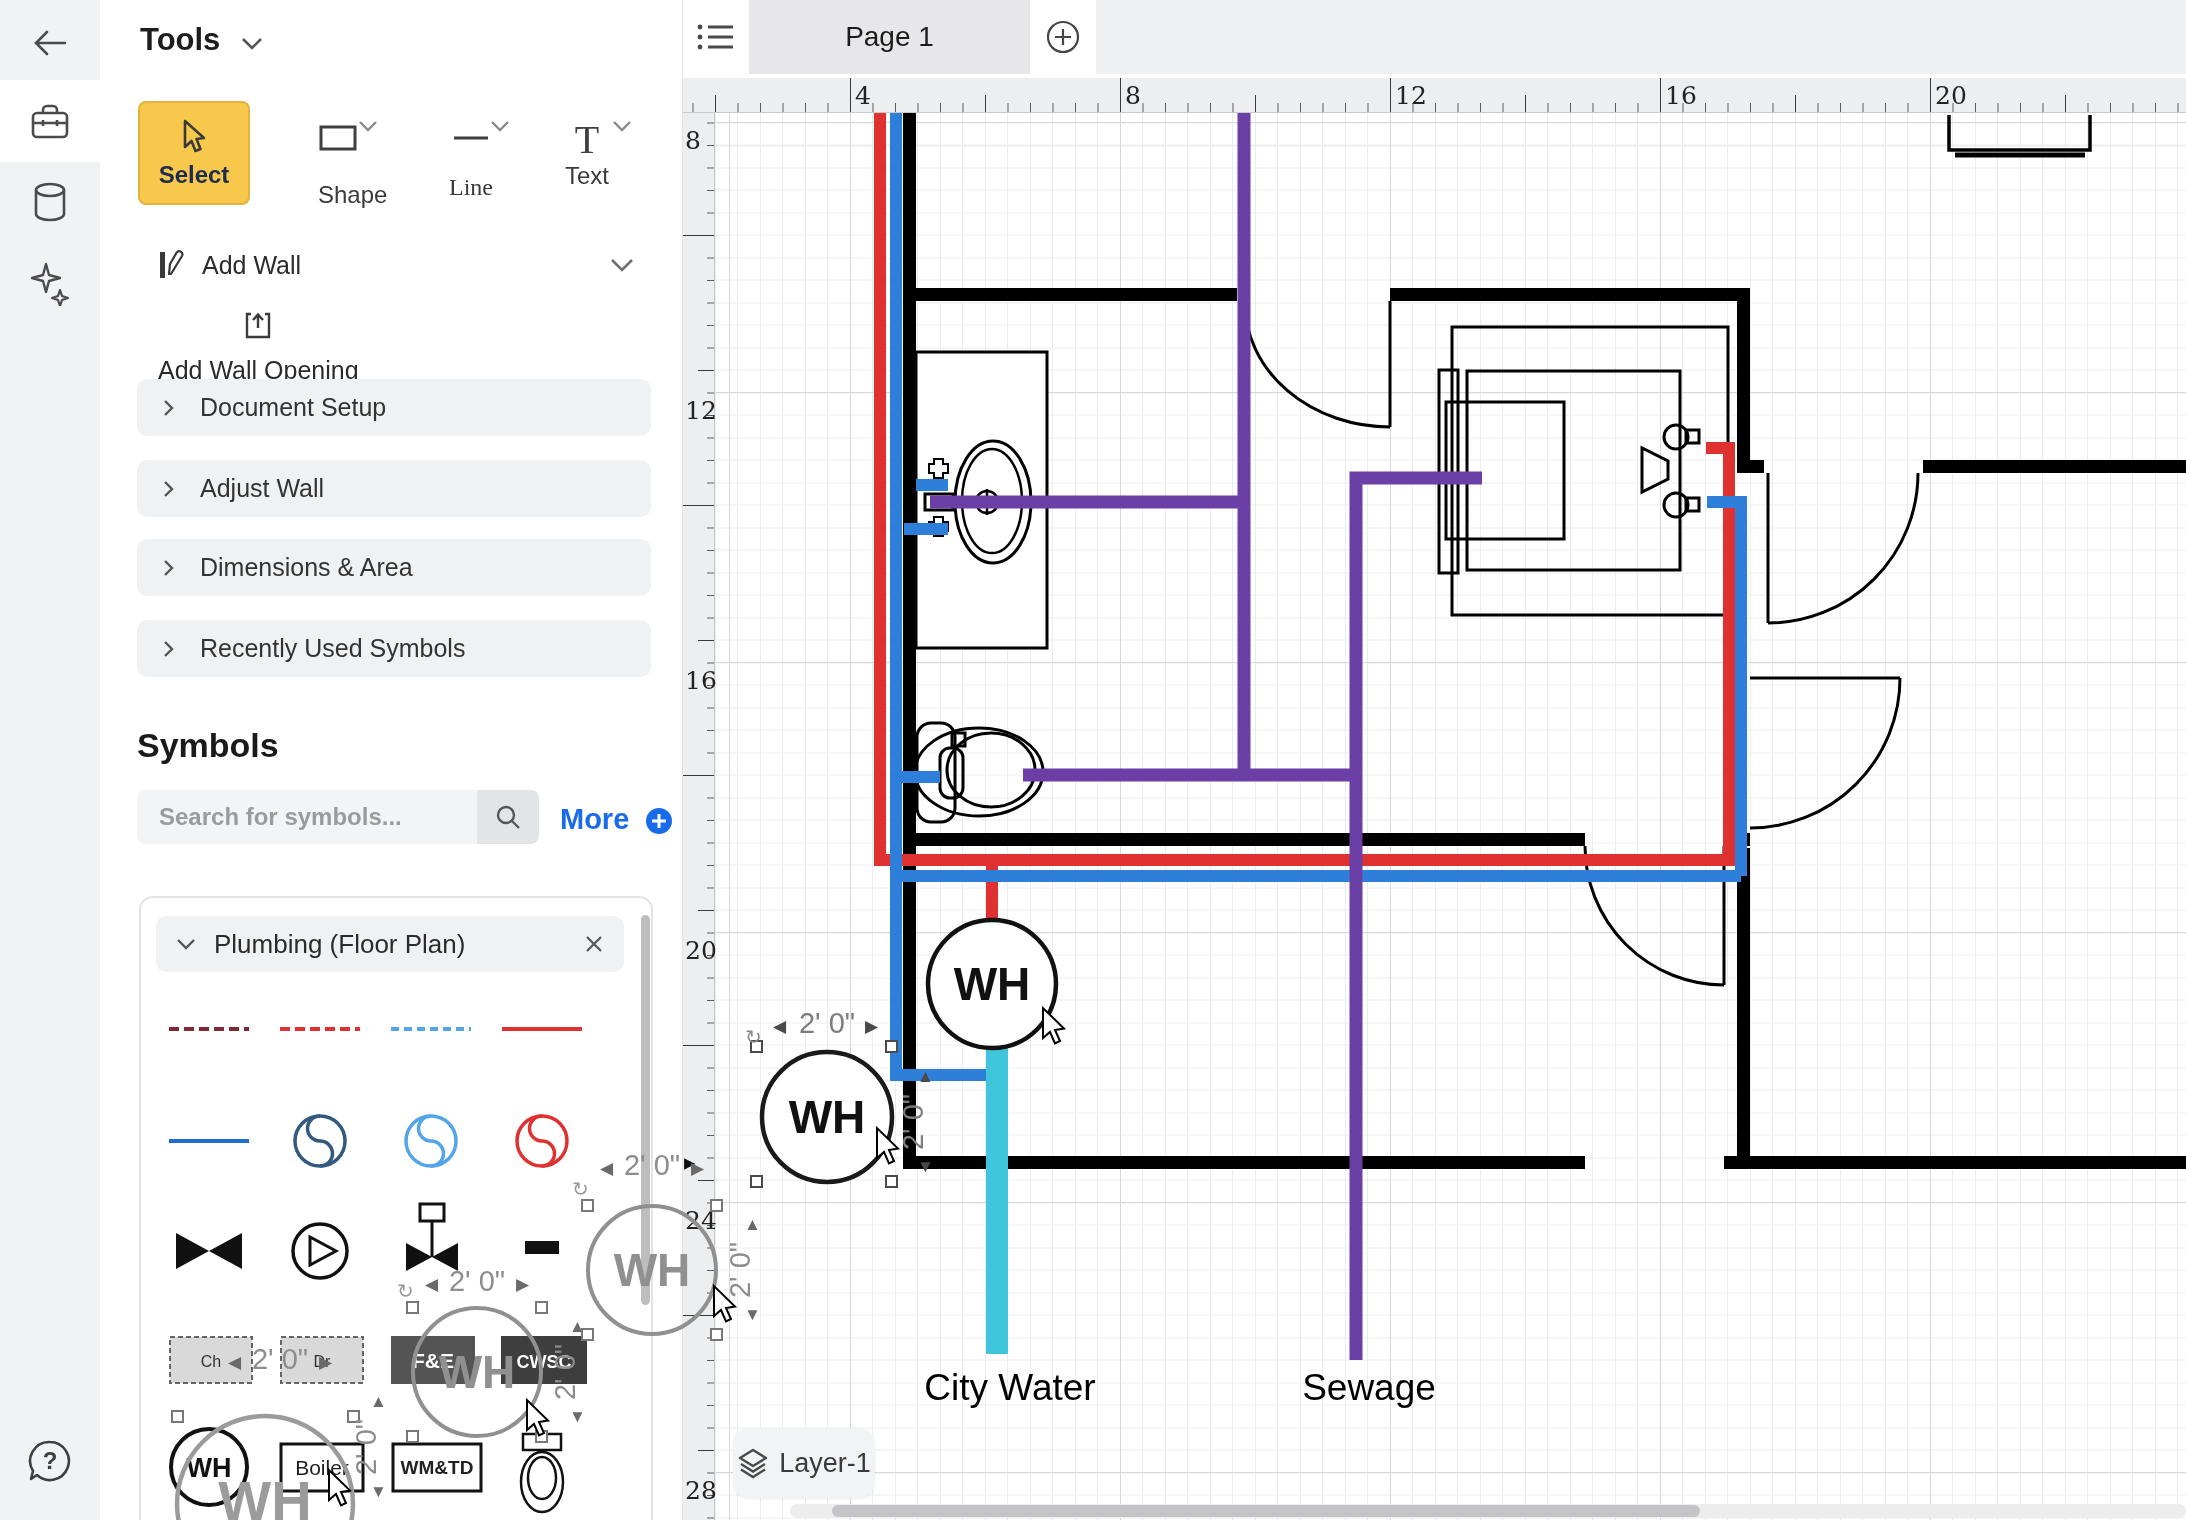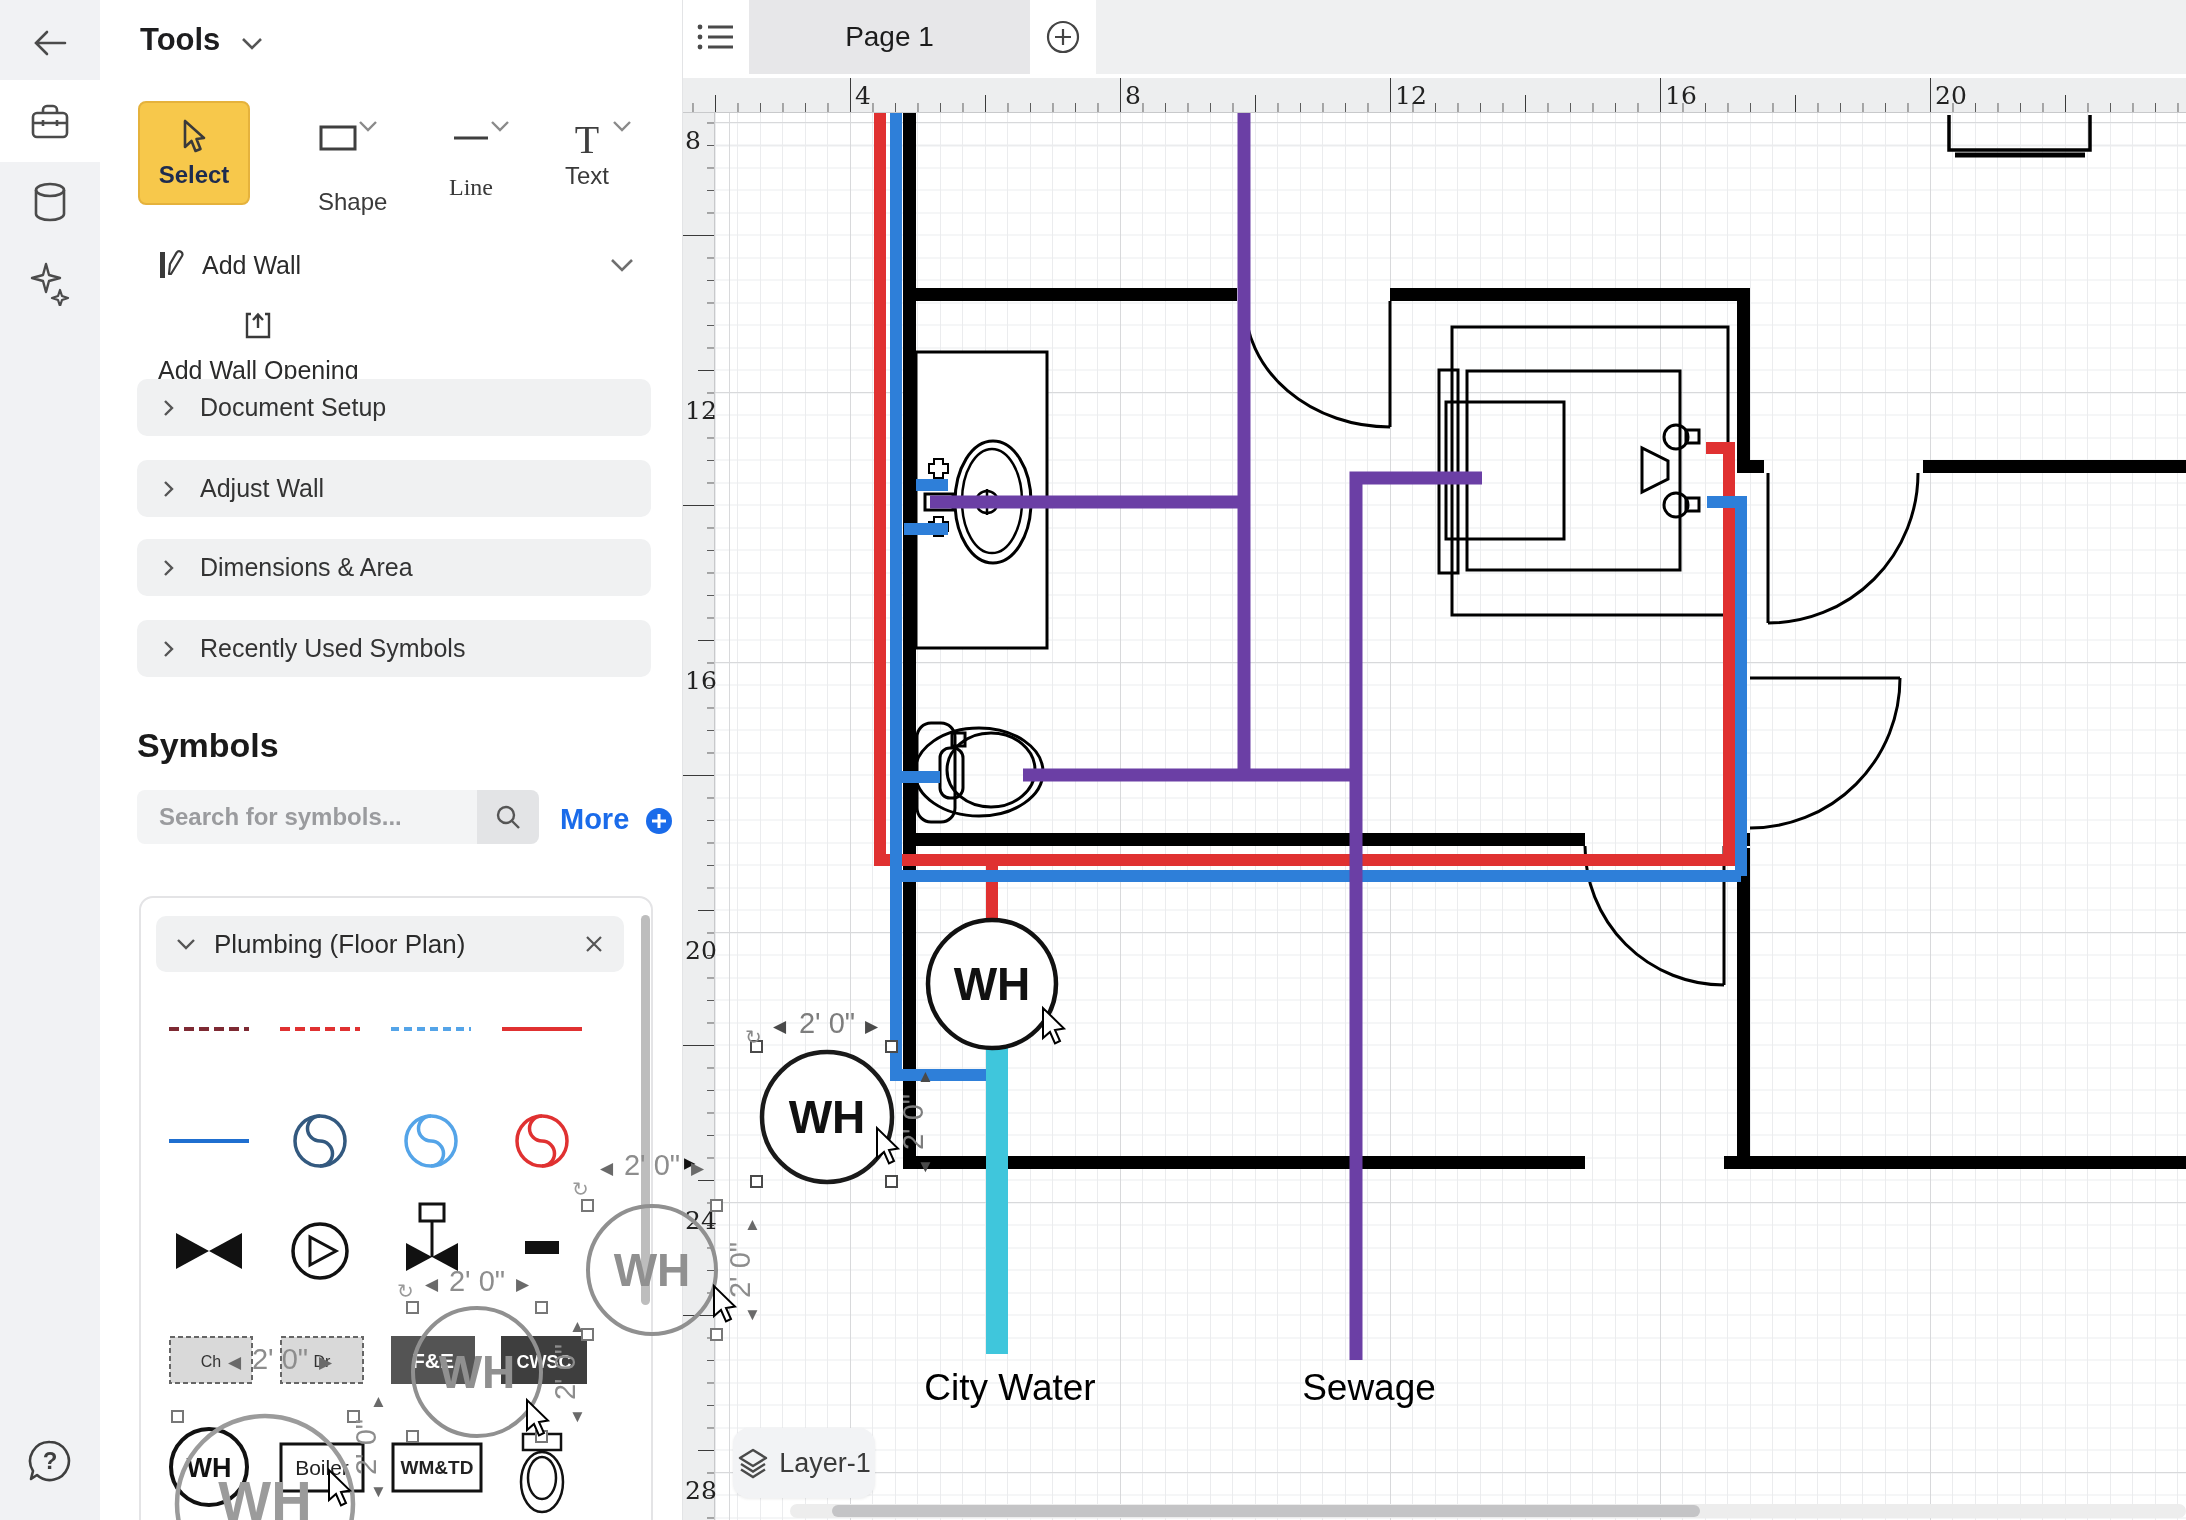--- a/index.html
+++ b/index.html
@@ -151,21 +151,21 @@
   <div class="abs chev" style="left:258px; top:118px;">
     <svg width="20" height="12" viewBox="0 0 20 12">
         <polyline points="2,2 10,10 18,2" stroke="#8a8a8a" stroke-width="2.4" fill="none"></polyline>
       </svg>
   </div>
 
   <div class="abs" style="left:218px; top:124px;">
     <svg width="40" height="28" viewBox="0 0 40 28">
         <rect x="3" y="3" width="34" height="22" stroke="#3f3f3f" stroke-width="3" fill="none"></rect>
       </svg>
-    <div class="toolbtn-label" style="margin-top:32px; text-align:center;">Shape</div>
+    <div class="toolbtn-label" style="margin-top:25px; text-align:center;">Shape</div>
   </div>
   <div class="abs chev" style="left:390px; top:118px;">
     <svg width="20" height="12" viewBox="0 0 20 12">
         <polyline points="2,2 10,10 18,2" stroke="#8a8a8a" stroke-width="2.4" fill="none"></polyline>
       </svg>
   </div>
 
   <div class="abs" style="left:348px; top:124px; width:46px; text-align:center;">
     <svg width="40" height="28" viewBox="0 0 40 28">
         <line x1="3" y1="14" x2="37" y2="14" stroke="#3f3f3f" stroke-width="3"></line>

